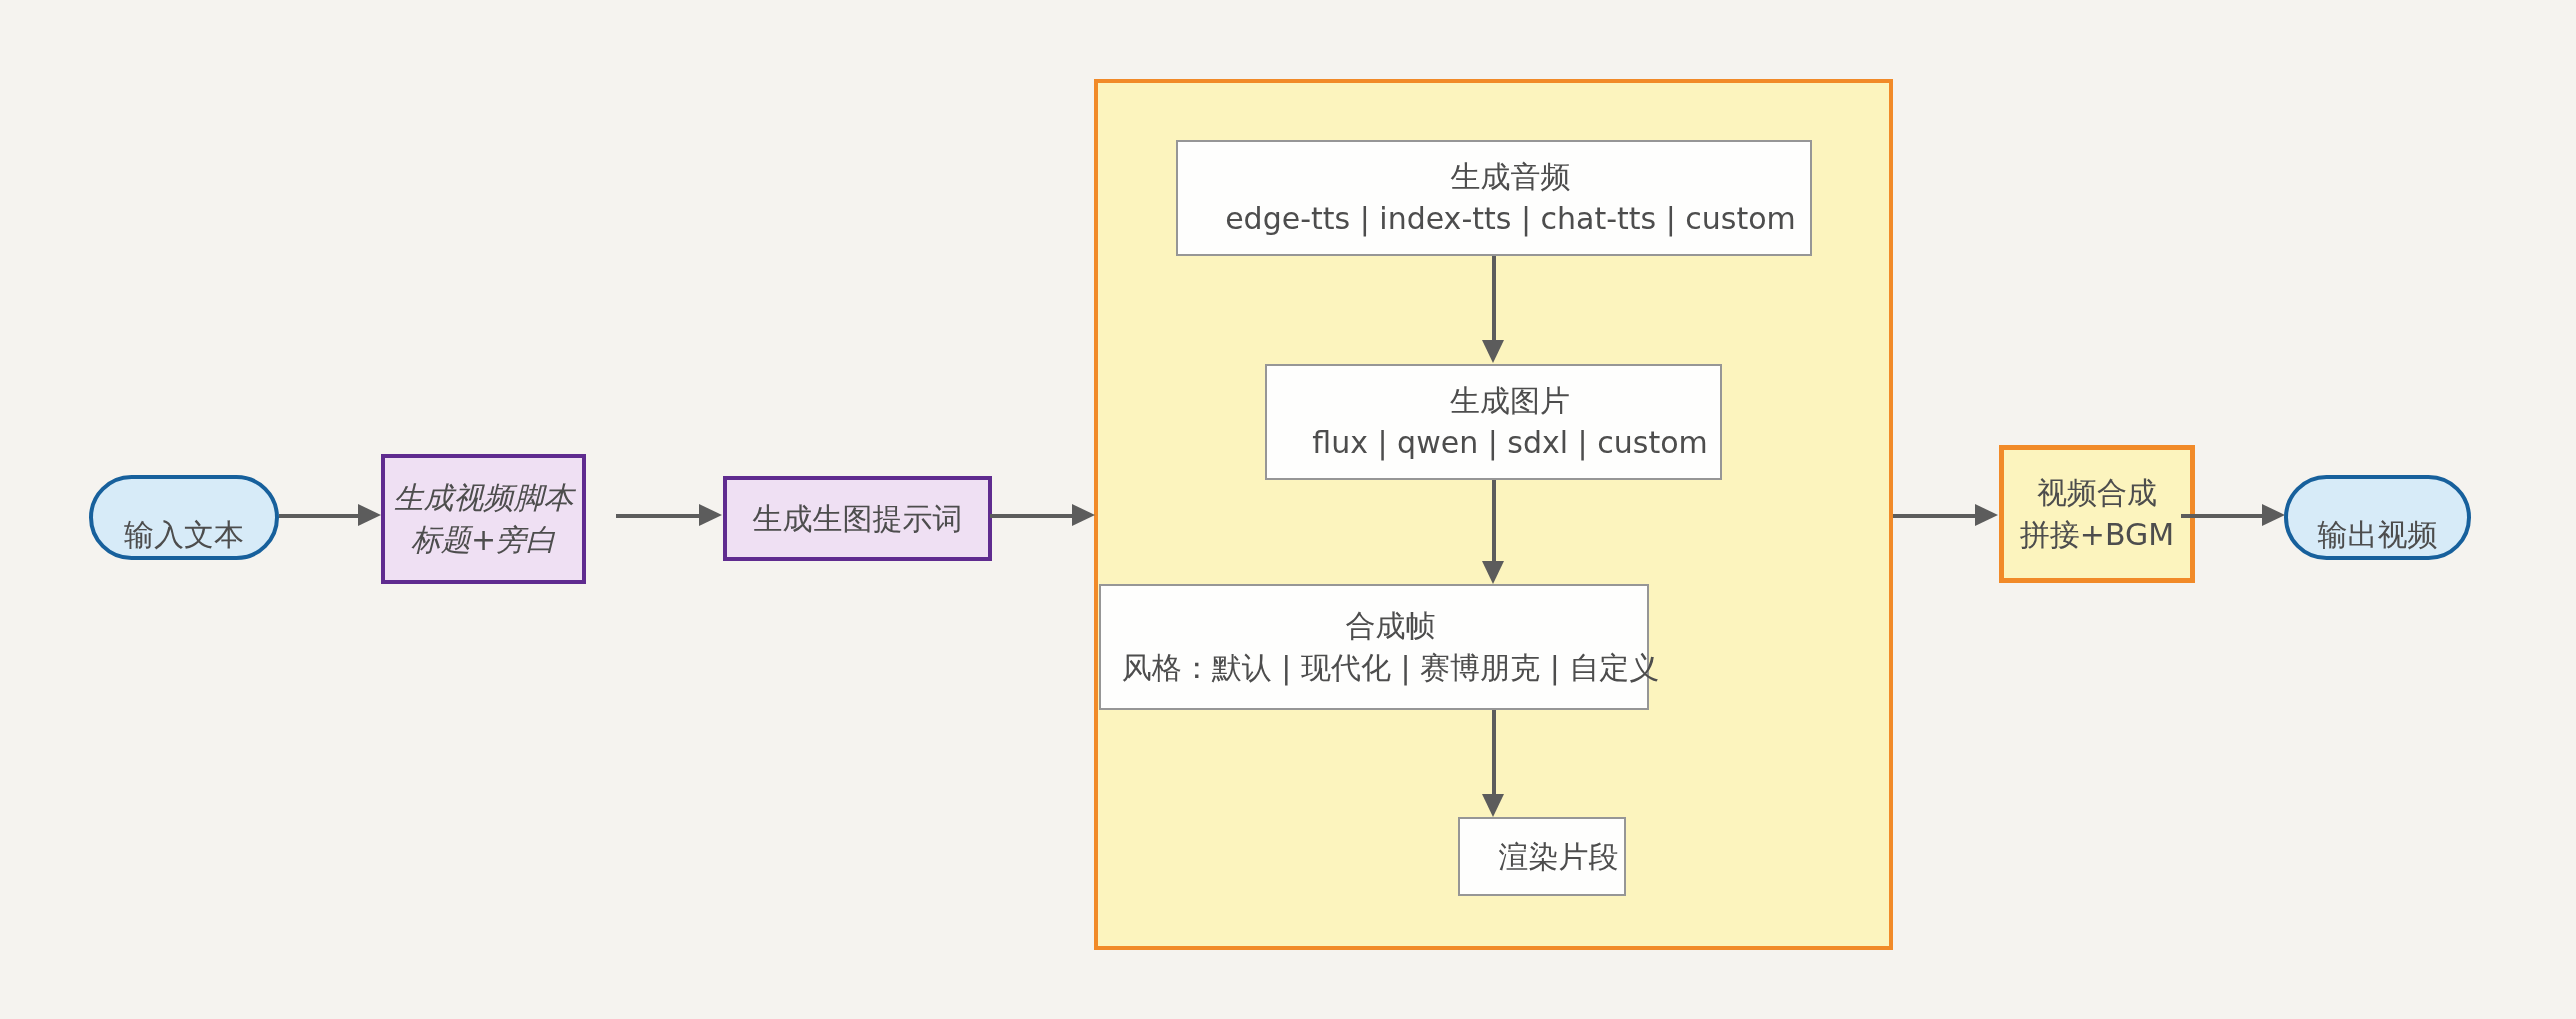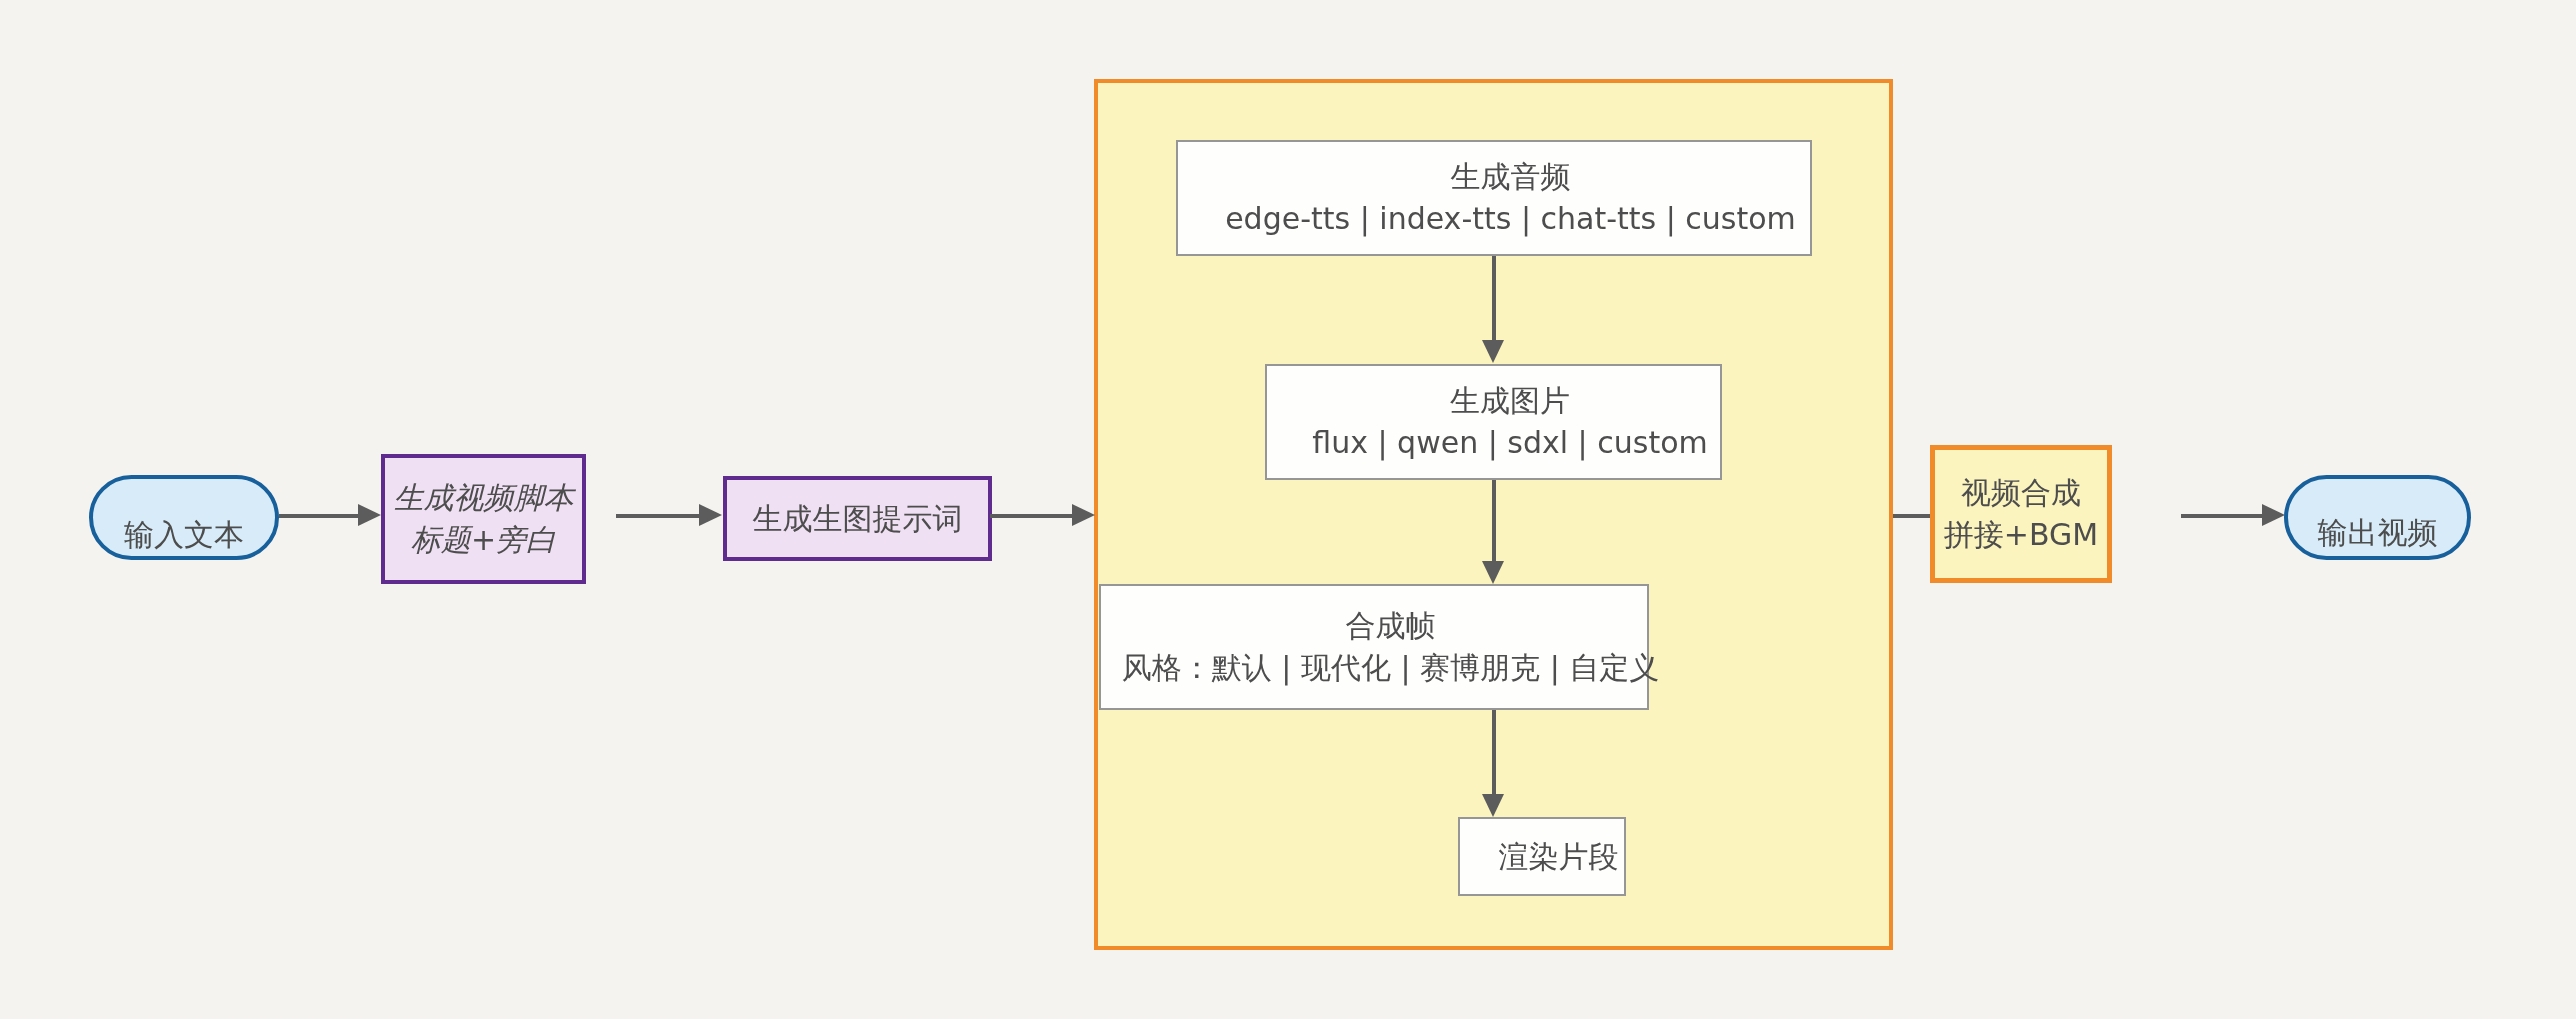--- a/index.html
+++ b/index.html
@@ -178,28 +178,28 @@
 
   <div class="node white-box" style="left:1410px; top:817px; width:168px; height:79px;margin-left:48px;">
     <div>渲染片段</div>
   </div>
 
   <div class="arrow-h" style="left:1893px; top:504px; width:105px;">
     <div class="line"></div>
     <div class="head"></div>
   </div>
 
-  <div class="node orange-box" style="left:1930px; top:445px; width:182px; height:138px;">
+  <div class="node orange-box" style="left:1999px; top:445px; width:196px; height:138px;">
     <div>视频合成</div>
     <div>拼接+BGM</div>
   </div>
 
   <div class="arrow-h" style="left:2181px; top:504px; width:104px;">
     <div class="line"></div>
     <div class="head"></div>
   </div>
 
-  <div class="node pill" style="left:2284px; top:475px; width:187px; height:85px;font-family:Liberation Mono, monospace;">
+  <div class="node pill" style="left:2284px; top:475px; width:187px; height:85px;">
     <div>输出视频</div>
   </div>
 
 </div>
 
 
 </body></html>

